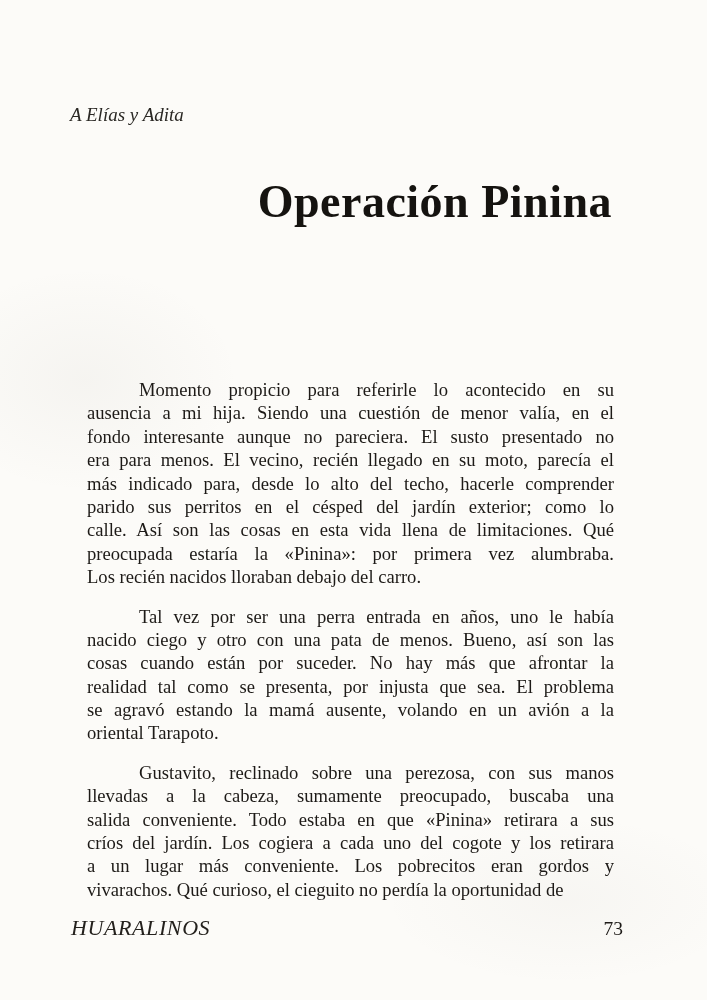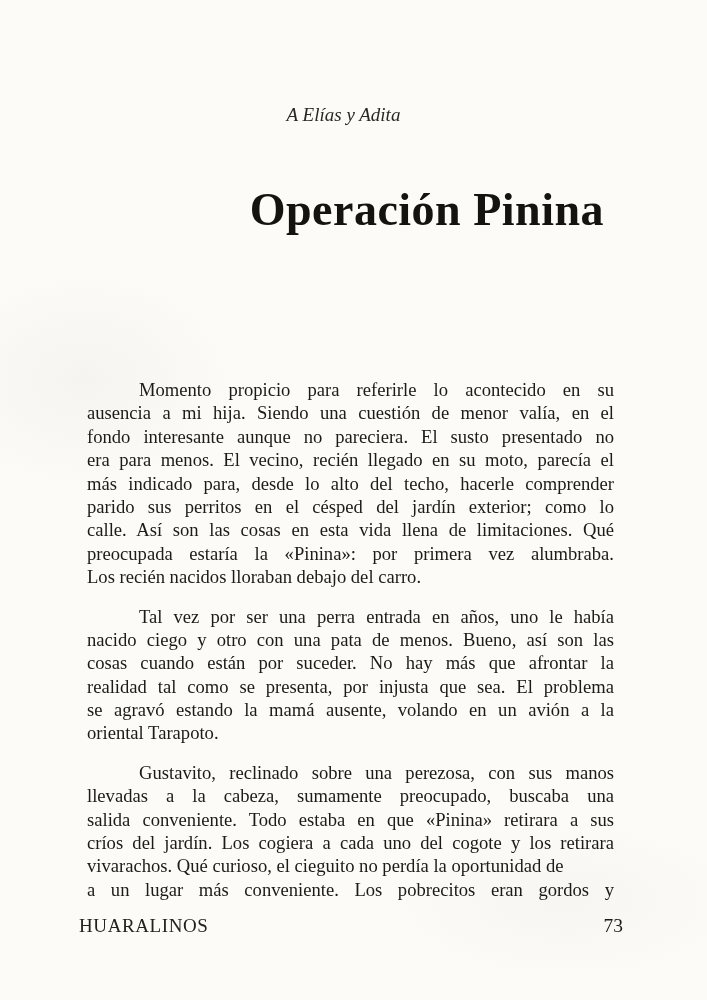--- a/index.html
+++ b/index.html
@@ -18,32 +18,32 @@
       #fcfbf8;
     color: #1d1a17;
     font-family: "Liberation Serif", serif;
     overflow: hidden;
   }
   .dedication {
     position: absolute;
     top: 103px;
     left: 70px;
     right: 90px;
-    text-align: center;
+    text-align: left;
     font-style: italic;
     font-size: 19px;
     line-height: 24px;
     color: #2a2824;
   }
   .title {
     position: absolute;
     top: 166px;
     left: 70px;
     right: 87px;
-    margin: 16px;
+    margin: 8px;
     text-align: right;
     font-size: 46px;
     line-height: 56px;
     font-weight: bold;
     letter-spacing: 0.5px;
     color: #151310;
   }
   .body-text {
     position: absolute;
     top: 362px;
@@ -72,24 +72,24 @@
   .footer {
     position: absolute;
     top: 915px;
     left: 71px;
     right: 84px;
     display: flex;
     justify-content: space-between;
     align-items: baseline;
   }
   .running-title {
-    font-size: 19px;
+    font-style: italic;
+    font-size: 22px;
     letter-spacing: 0.6px;
     color: #24211d;
-    margin-left: 8px;
   }
   .page-number {
     font-size: 19.5px;
     color: #1d1a17;
   }
 </style>
 </head>
 <body>
 
 <div class="page">
@@ -116,22 +116,22 @@
         <div class="line">cosas cuando están por suceder. No hay más que afrontar la</div>
         <div class="line">realidad tal como se presenta, por injusta que sea. El problema</div>
         <div class="line">se agravó estando la mamá ausente, volando en un avión a la</div>
         <div class="line last">oriental Tarapoto.</div>
       </div>
       <div class="para">
         <div class="line first">Gustavito, reclinado sobre una perezosa, con sus manos</div>
         <div class="line">llevadas a la cabeza, sumamente preocupado, buscaba una</div>
         <div class="line">salida conveniente. Todo estaba en que «Pinina» retirara a sus</div>
         <div class="line">críos del jardín. Los cogiera a cada uno del cogote y los retirara</div>
+        <div class="line">a un lugar más conveniente. Los pobrecitos eran gordos y</div>
         <div class="line last">vivarachos. Qué curioso, el cieguito no perdía la oportunidad de</div>
-        <div class="line">a un lugar más conveniente. Los pobrecitos eran gordos y</div>
       </div>
     </div>
 
   <div class="footer">
     <span class="running-title">HUARALINOS</span>
     <span class="page-number">73</span>
   </div>
 
 </div>
 

